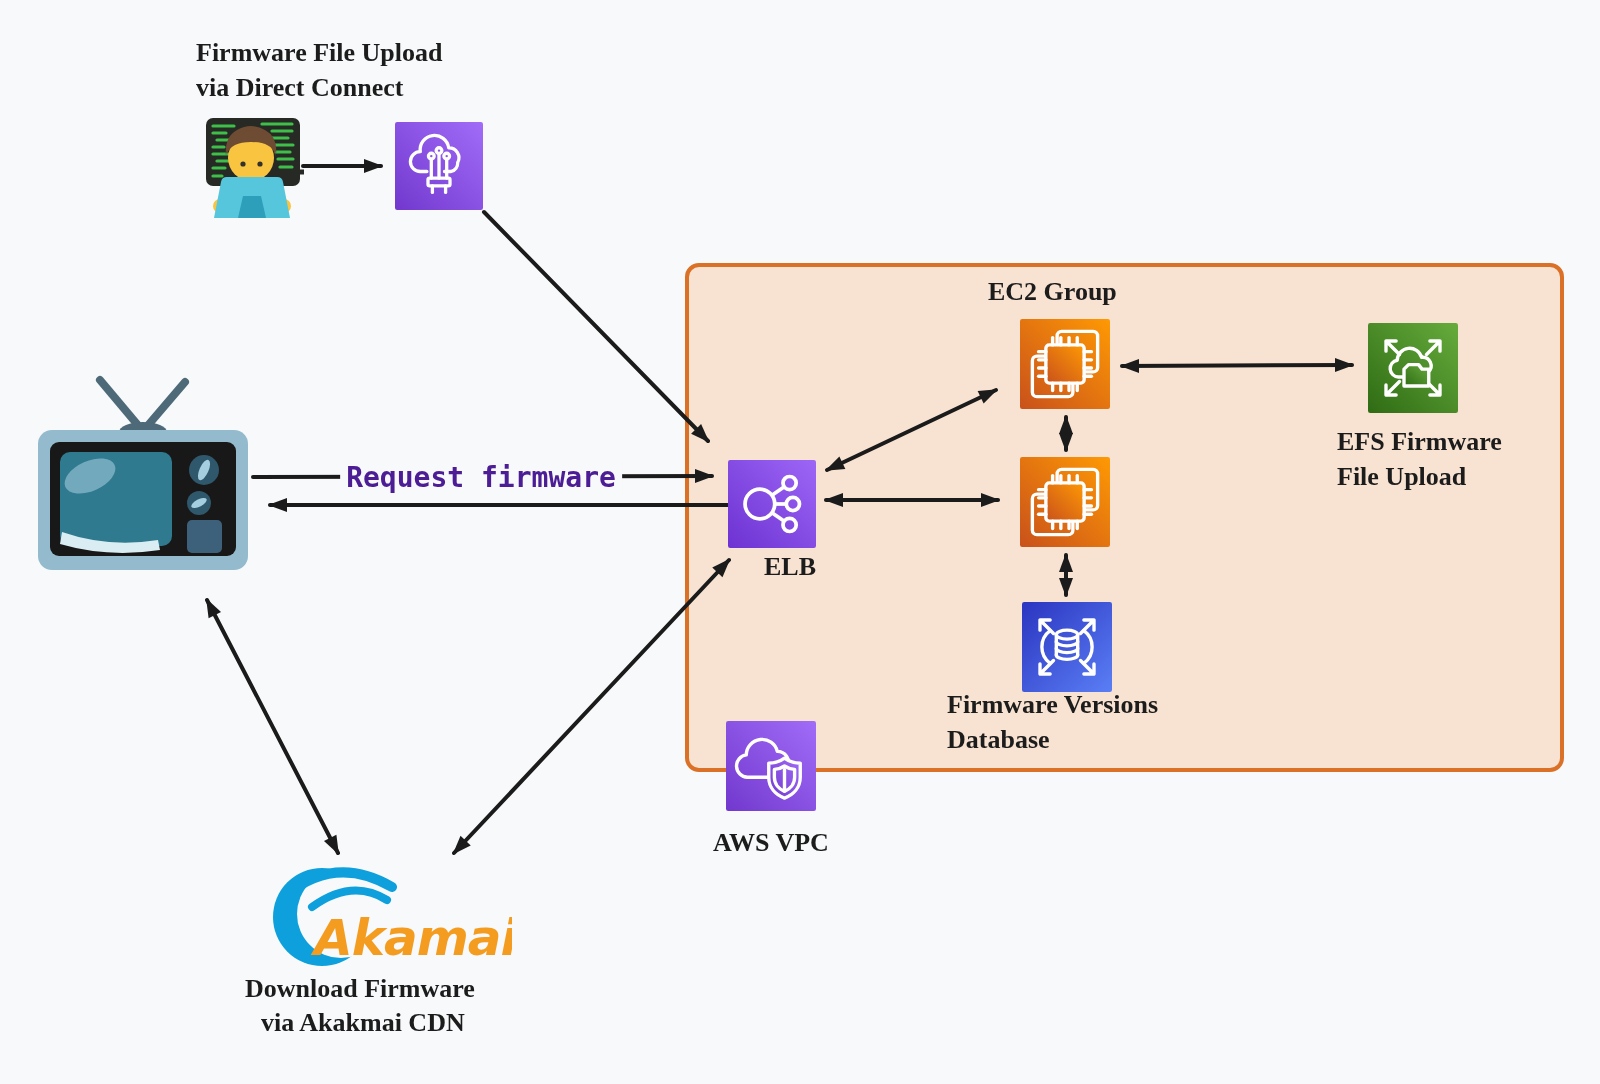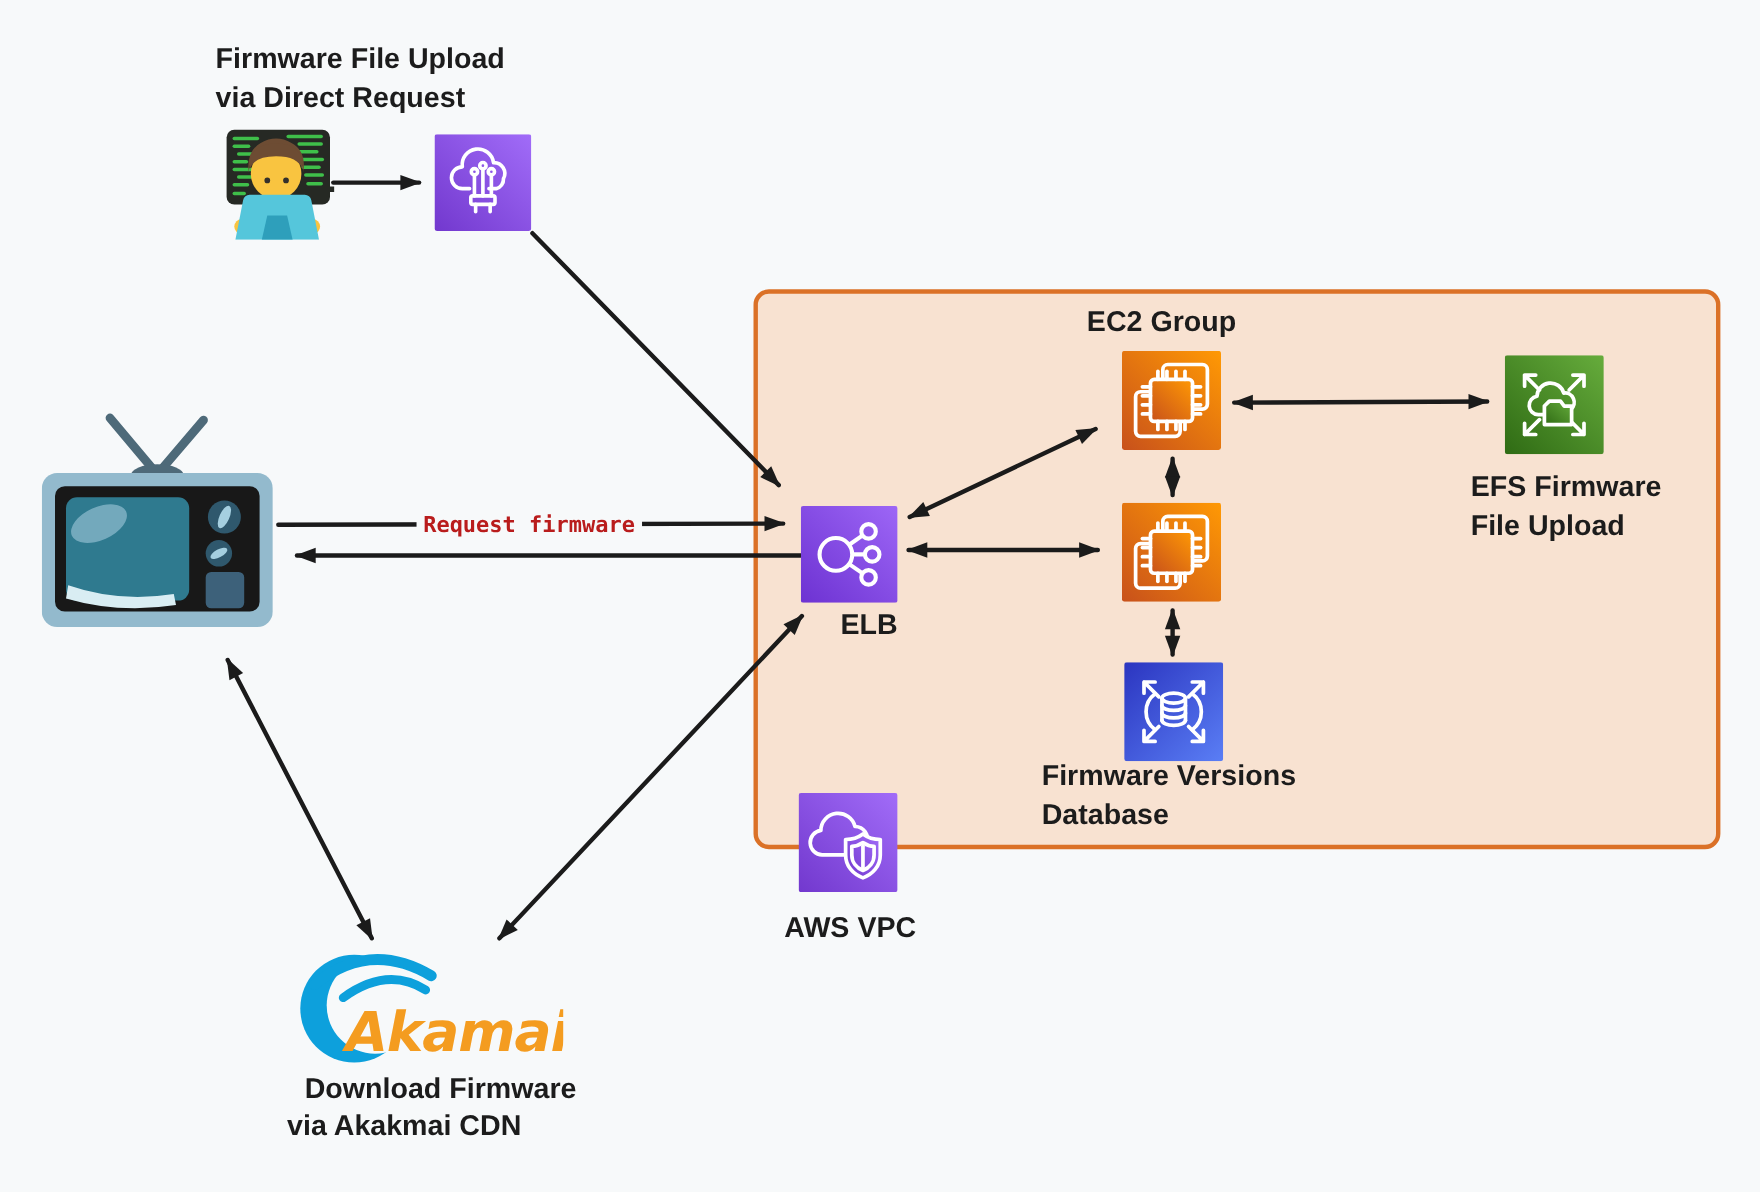--- a/index.html
+++ b/index.html
@@ -2,26 +2,26 @@
 <html><head>
 <meta charset="utf-8">
 <style>
   html,body{margin:0;padding:0;background:#F7F9FA;}
   #canvas{
     position:relative;width:1600px;height:1084px;margin:0 auto;
     background:#F7F9FA;overflow:hidden;
     font-family:"DejaVu Sans Mono","Liberation Mono",monospace;
   }
   .label{
-    position:absolute;font-family:Liberation Sans, sans-serif;
+    position:absolute;font-family:Liberation Serif, serif;
     font-weight:600;font-size:26px;color:#1C1C1C;white-space:pre;line-height:1.0;
   }
   .arrow-label{
     position:absolute;font-family:"DejaVu Sans Mono","Liberation Mono",monospace;
-    font-weight:600;font-size:20px;color:#b91c1c;white-space:pre;
+    font-weight:600;font-size:28px;color:#4c1d95;white-space:pre;
     background:#F7F9FA;padding:1px 6px;transform:translate(-50%,-50%);z-index:4;
   }
   .centered{text-align:right;}
   .vpc-box{
     position:absolute;left:685px;top:263px;width:879px;height:509px;
     box-sizing:border-box;border:4px solid #DB7127;border-radius:14px;
     background:#F8E2D1;z-index:1;
   }
   .icon{position:absolute;z-index:3;}
   .icon svg{display:block;}
@@ -50,32 +50,32 @@
       <line x1="826" y1="500" x2="998" y2="500" marker-start="url(#ah)" marker-end="url(#ah)"></line>
       <line x1="1066" y1="417" x2="1066" y2="450" marker-start="url(#ah)" marker-end="url(#ah)"></line>
       <line x1="1066" y1="555" x2="1066" y2="595" marker-start="url(#ah)" marker-end="url(#ah)"></line>
       <line x1="1122" y1="366" x2="1352" y2="365" marker-start="url(#ah)" marker-end="url(#ah)"></line>
       <line x1="207" y1="600" x2="338" y2="853" marker-start="url(#ah)" marker-end="url(#ah)"></line>
       <line x1="729" y1="560" x2="454" y2="853" marker-start="url(#ah)" marker-end="url(#ah)"></line>
     </g>
   </svg>
 
   <div class="label lbl-layer" style="left:196px;top:40px;">Firmware File Upload</div>
-  <div class="label lbl-layer" style="left:196px;top:75px;">via Direct Request</div>
+  <div class="label lbl-layer" style="left:196px;top:75px;">via Direct Connect</div>
 
   <div class="arrow-label" style="left:481px;top:477px;">Request firmware</div>
 
   <div class="label lbl-layer" style="left:988px;top:279px;text-align:center;">EC2 Group</div>
   <div class="label lbl-layer centered" style="left:728px;top:554px;width:88px;">ELB</div>
   <div class="label lbl-layer" style="left:947px;top:692px;">Firmware Versions</div>
   <div class="label lbl-layer" style="left:947px;top:727px;">Database</div>
   <div class="label lbl-layer" style="left:1337px;top:429px;">EFS Firmware</div>
   <div class="label lbl-layer" style="left:1337px;top:464px;">File Upload</div>
   <div class="label lbl-layer" style="left:713px;top:830px;">AWS VPC</div>
-  <div class="label lbl-layer" style="left:277px;top:976px;">Download Firmware</div>
+  <div class="label lbl-layer" style="left:245px;top:976px;">Download Firmware</div>
   <div class="label lbl-layer" style="left:261px;top:1010px;">via Akakmai CDN</div>
 
   <div class="icon" style="left:200px;top:110px;">
     <svg width="104" height="108" viewBox="0 0 104 108">
       <rect x="6" y="8" width="94" height="68" rx="7" fill="#262924"></rect>
       <line x1="100" y1="62" x2="104" y2="62" stroke="#262924" stroke-width="5"></line>
       <g stroke="#3FBF4A" stroke-width="3.2" stroke-linecap="round">
         <line x1="13" y1="16" x2="34" y2="16"></line>
           <line x1="13" y1="23" x2="26" y2="23"></line>
         <line x1="17" y1="30" x2="36" y2="30"></line>

